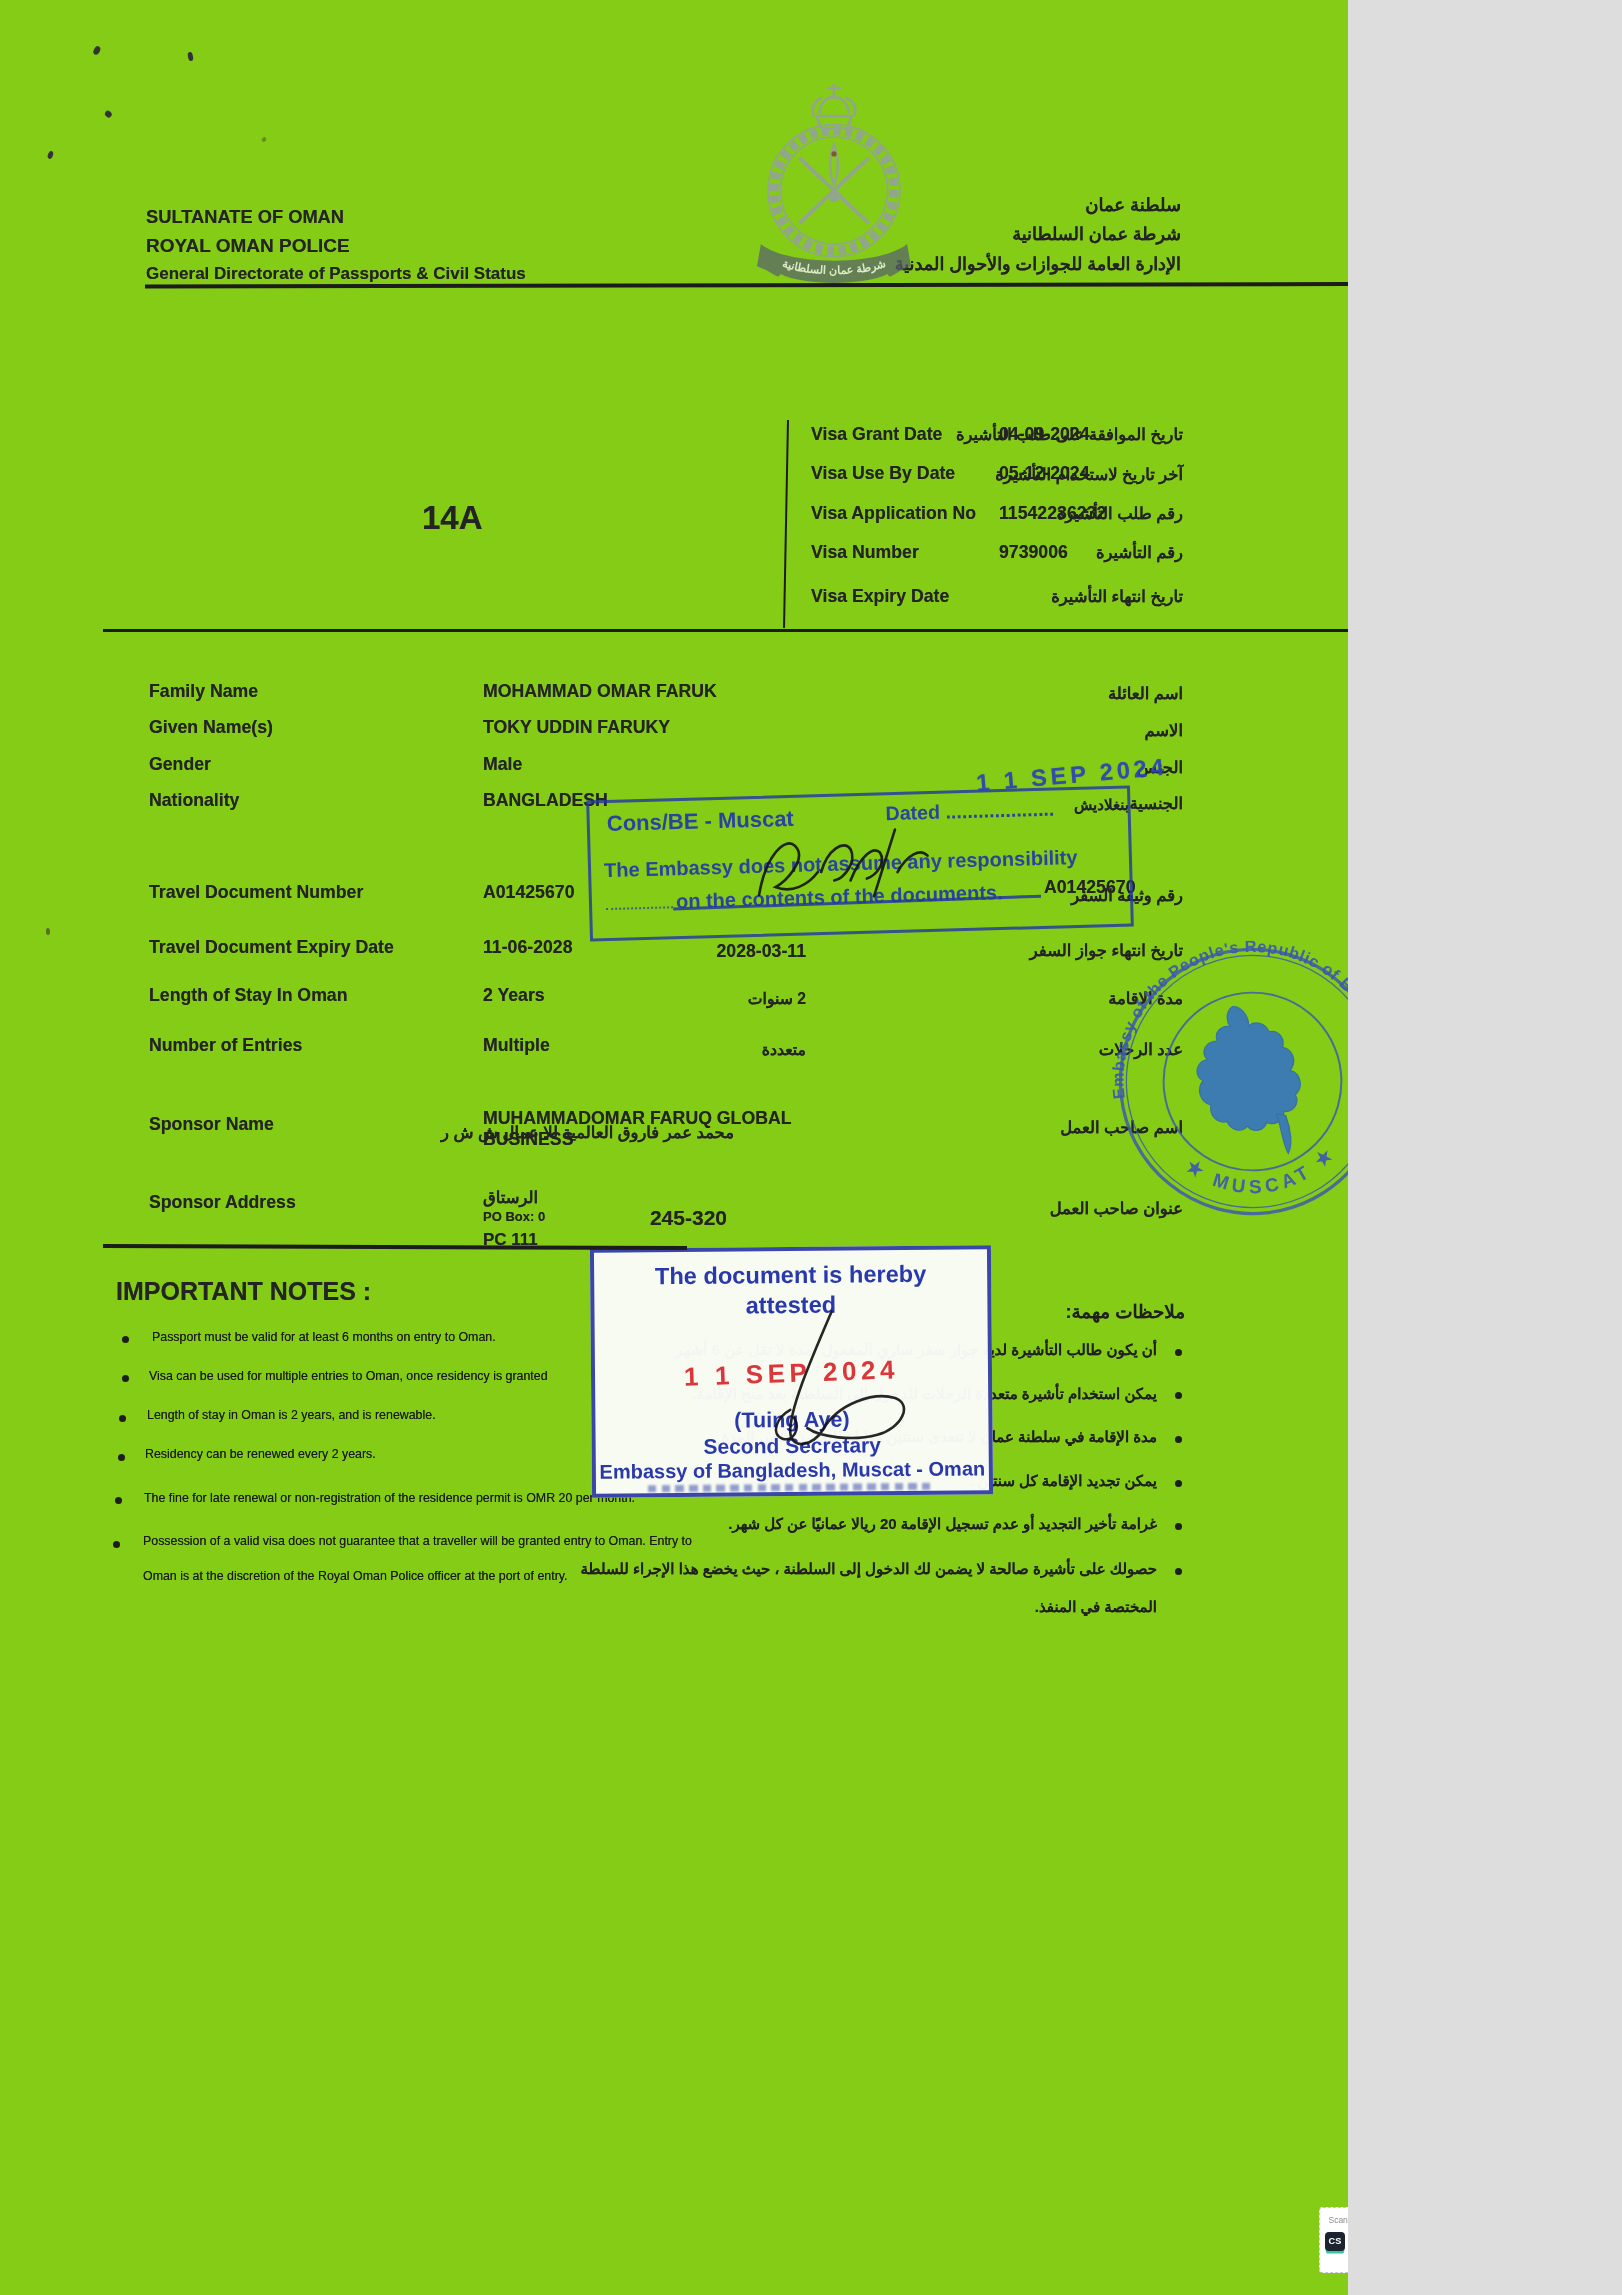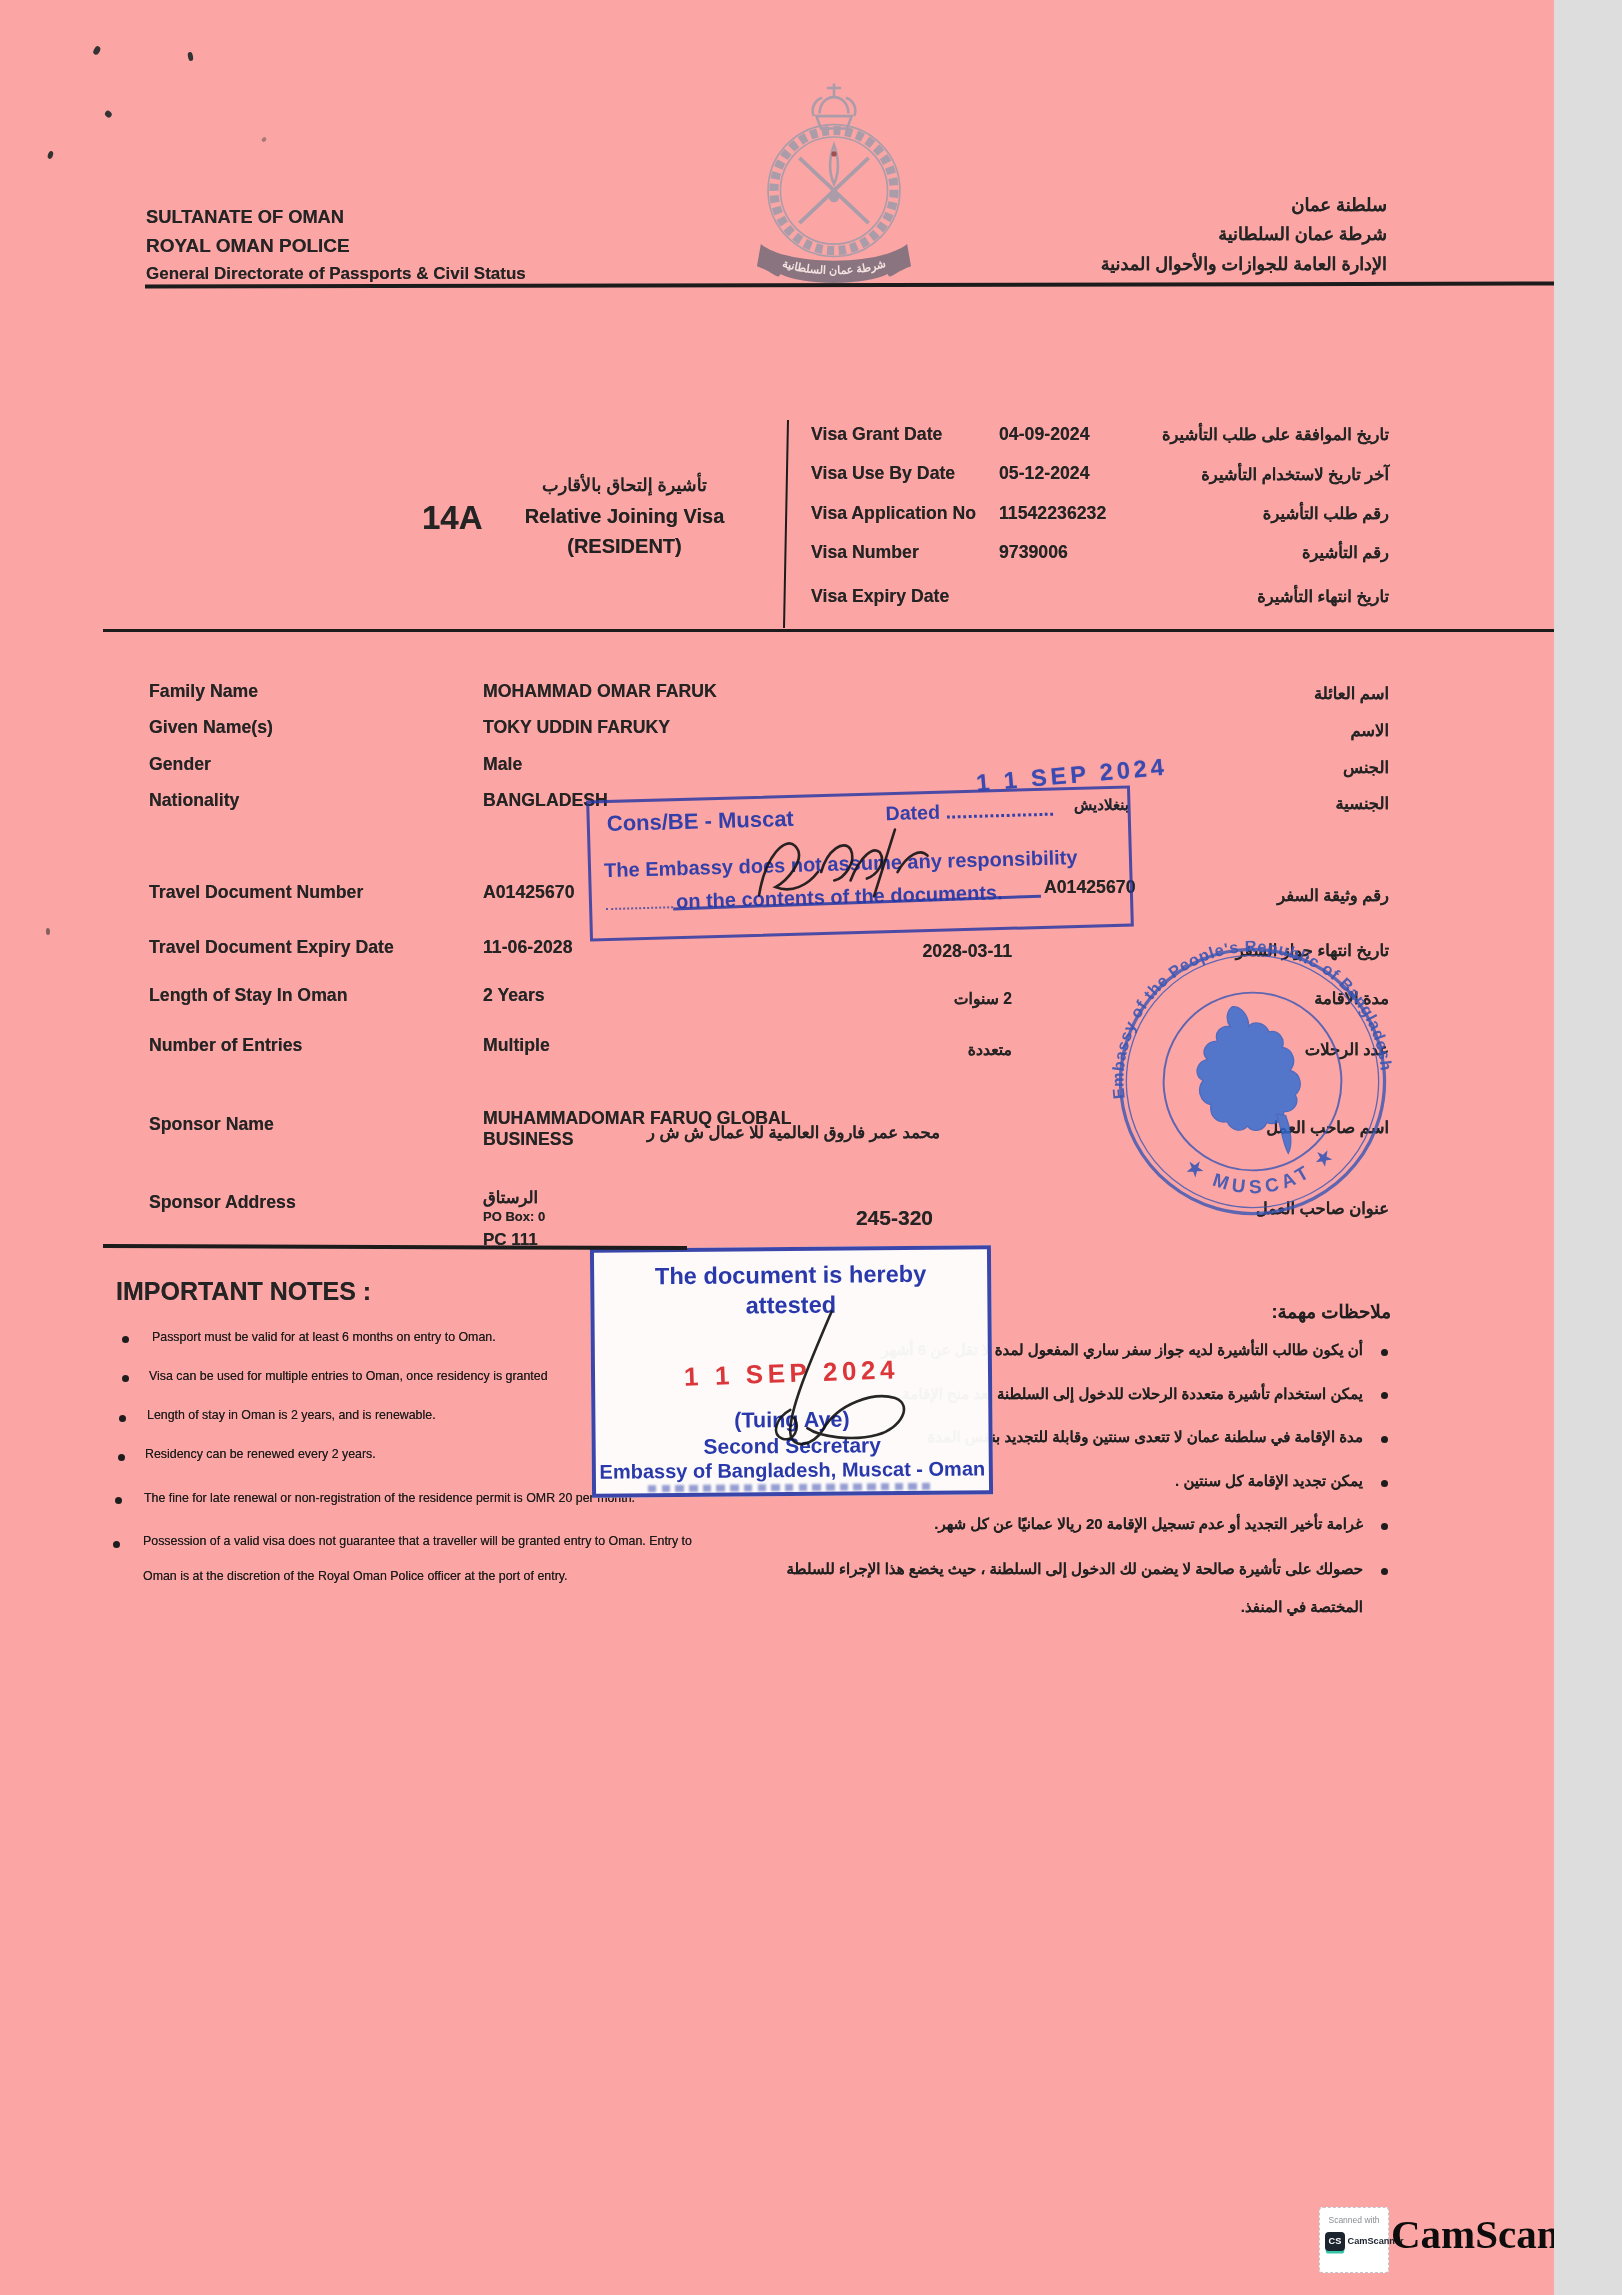--- a/index.html
+++ b/index.html
@@ -1,17 +1,17 @@
 <!DOCTYPE html>
 <html style="font-size:10.5px"><head>
 <meta charset="utf-8">
 <style>
   html,body{margin:0;padding:0;background:#ddd;}
-  .page{position:relative;width:1554px;height:2295px;background:#fca5a5;overflow:hidden;
-        font-family:"Liberation Sans",sans-serif;color:#222;}
+  .page{position:relative;width:1320px;height:2295px;background:#84cc16;overflow:hidden;
+        font-family:"Liberation Sans",sans-serif;color:#222;padding-left:28px;}
   .abs{position:absolute;}
   .txt{position:absolute;white-space:nowrap;color:#242424;text-shadow:0 0 0.5px rgba(25,25,25,.55);}
   .lbl{font-weight:bold;font-size:17.7px;}
   .val{font-weight:bold;font-size:17.7px;}
   .arl{direction:rtl;font-weight:bold;font-size:16.4px;}
   .hr{position:absolute;background:#1c1c1c;}
   .speck{position:absolute;background:#333;border-radius:45% 55% 50% 50%;}
   .cons-stamp{position:absolute;left:588px;top:793px;width:538px;height:135px;
       border:3.3px solid rgba(35,55,165,.82);transform:rotate(-1.6deg);z-index:5;}
   .cons-stamp .s{position:absolute;white-space:nowrap;color:rgba(35,55,170,.92);font-weight:bold;}
@@ -68,25 +68,20 @@
     <path d="M38,262 C80,296 220,296 262,262 L268,296 C240,306 236,318 232,308 C200,326 100,326 68,308 C64,318 60,306 32,296 Z" fill="#596070" opacity=".88"></path>
     <path id="bannerArc" d="M55,290 C100,314 200,314 245,290" fill="none"></path>
     <text font-size="17" font-weight="bold" fill="#f2f2f2">
       <textPath href="#bannerArc" startOffset="50%" text-anchor="middle">شرطة عمان السلطانية</textPath>
     </text>
   </svg>
 
   <div class="hr" style="left:145px;top:283px;width:1440px;height:3.9px;transform:rotate(-.12deg)"></div>
 
   <div class="txt lbl" style="left:422px;top:499px;font-size:33px">14A</div>
-  <div class="abs" style="left:484px;top:475px;width:281px;text-align:center">
-    <div class="arl" style="position:relative;font-size:17.7px">تأشيرة إلتحاق بالأقارب</div>
-    <div style="position:relative;margin-top:9.2px;font-weight:bold;font-size:20px;text-shadow:0 0 0.5px rgba(25,25,25,.55)">Relative Joining  Visa</div>
-    <div style="position:relative;margin-top:6.5px;font-weight:bold;font-size:20px;text-shadow:0 0 0.5px rgba(25,25,25,.55)">(RESIDENT)</div>
-  </div>
   <div class="hr" style="left:785px;top:420px;width:2px;height:208px;transform:rotate(1.1deg)"></div>
 
   <div class="txt lbl" style="left:811px;top:424px">Visa Grant Date</div>
   <div class="txt val" style="left:999px;top:424px">04-09-2024</div>
   <div class="txt arl" style="right:165px;top:425px">تاريخ الموافقة على طلب التأشيرة</div>
 
   <div class="txt lbl" style="left:811px;top:463px">Visa Use By Date</div>
   <div class="txt val" style="left:999px;top:463px">05-12-2024</div>
   <div class="txt arl" style="right:165px;top:465px">آخر تاريخ لاستخدام التأشيرة</div>
 

